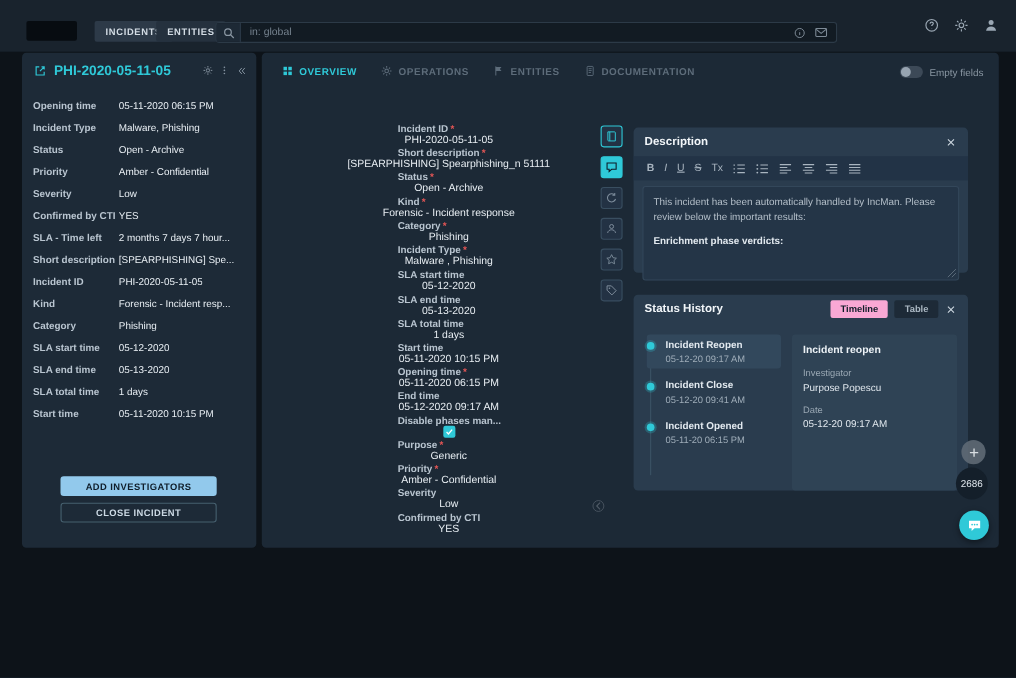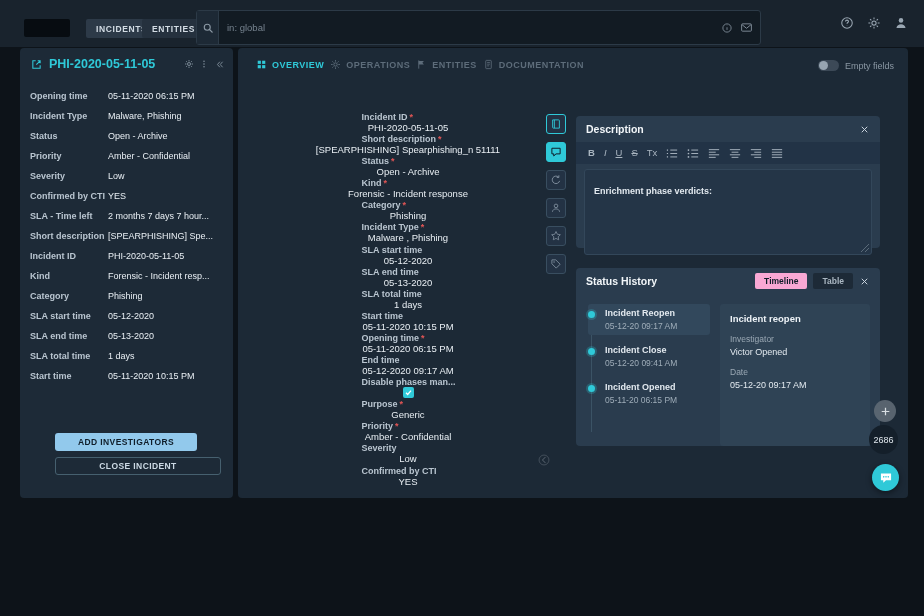--- a/index.html
+++ b/index.html
@@ -14,21 +14,21 @@
 
   
   .topbar { position:absolute; left:0; top:0; width:924px; height:47px; background:#19232d; }
   .logo-box { position:absolute; left:24px; top:19px; width:46px; height:18px; background:#070c11; border-radius:2px; }
   .nav-btn { position:absolute; top:19px; height:19px; border:none; border-radius:2px;
     background:#25313e; color:#d3dce4; font-family:inherit; font-size:8.5px; font-weight:bold;
     letter-spacing:.6px; padding:0 10px; cursor:pointer; }
   .nav-btn.active { background:#2d3a48; }
   #btn-incidents { left:86px; }
   #btn-entities { left:142px; }
-  .searchbar { position:absolute; left:196px; top:10px; width:565px; height:35px;
+  .searchbar { position:absolute; left:196px; top:20px; width:565px; height:19px;
     background:#121b23; border:1px solid #2c3a47; border-radius:3px; display:flex; align-items:center; }
   .search-seg { width:22px; height:100%; display:flex; align-items:center; justify-content:center;
     background:#1d2935; color:#8b98a4; border-right:1px solid #2c3a47; }
   .search-input { flex:1; background:transparent; border:none; outline:none; color:#76838f;
     font-family:inherit; font-size:9.5px; padding:0 8px; }
   .search-right { display:flex; gap:7px; margin-right:7px; color:#7d8a96; align-items:center; }
   .top-icons { position:absolute; right:16px; top:16px; display:flex; gap:13px; color:#9aa7b3; align-items:center; }
   .top-icons .tic { cursor:pointer; }
 
   
@@ -40,28 +40,28 @@
     white-space:nowrap; overflow:hidden; }
   .side-head-ics { display:flex; gap:5px; color:#8593a0; align-items:center; }
   .side-head-ics > span { cursor:pointer; }
   .side-fields { position:absolute; left:10px; right:6px; top:38px; }
   .frow { display:flex; height:20px; align-items:center; }
   .frow .lab { width:78px; flex-shrink:0; font-size:9px; font-weight:bold; color:#b9c5d0; }
   .frow .val { font-size:9px; color:#e9eff4; white-space:nowrap; overflow:hidden; }
   .btn-add { position:absolute; left:35px; top:385px; width:142px; height:18px;
     background:#92c9ec; color:#0f1d29; border:none; border-radius:3px;
     font-family:inherit; font-size:8.5px; font-weight:bold; letter-spacing:.4px; cursor:pointer; }
-  .btn-closeinc { position:absolute; left:35px; top:409px; width:166px; height:18px;
+  .btn-closeinc { position:absolute; left:35px; top:409px; width:142px; height:18px;
     background:transparent; color:#ccd9e4; border:1px solid #46606f; border-radius:3px;
     font-family:inherit; font-size:8.5px; font-weight:bold; letter-spacing:.4px; cursor:pointer; }
 
   
   .main-card { position:absolute; left:238px; top:48px; width:670px; height:450px;
     background:#1c2936; border-radius:4px; }
-  .tabs { position:absolute; left:18px; top:11px; display:flex; gap:6px; align-items:center; }
+  .tabs { position:absolute; left:18px; top:11px; display:flex; gap:22px; align-items:center; }
   .tab { display:flex; gap:5px; align-items:center; font-size:9px; font-weight:bold;
     letter-spacing:.5px; color:#5d6c7a; cursor:pointer; }
   .tab.active { color:#2fc9d8; }
   .toggle-wrap { position:absolute; right:14px; top:12px; display:flex; gap:6px; align-items:center; }
   .switch { width:21px; height:11px; border-radius:6px; background:#3c4957; position:relative; cursor:pointer; }
   .switch::after { content:""; position:absolute; left:1px; top:1px; width:9px; height:9px;
     border-radius:50%; background:#97a4b1; }
   .toggle-label { font-size:9px; color:#8a97a3; }
 
   
@@ -543,20 +543,21 @@
             <path d="M1 1.5h12M5 4.5h8M1 7.5h12M5 10.5h8" stroke="currentColor" stroke-width="1.1"></path>
           </svg>
       </span>
       <span class="tico">
         <svg width="12" height="11" viewBox="0 0 14 12">
             <path d="M1 1.5h12M1 4.5h12M1 7.5h12M1 10.5h12" stroke="currentColor" stroke-width="1.1"></path>
           </svg>
       </span>
     </div>
     <div class="dbody">
+      <div>This incident has been automatically handled by IncMan. Please review below the important results:</div>
       <div class="dbold">Enrichment phase verdicts:</div>
       <span class="resize-handle"></span>
     </div>
   </section>
 
   <section class="panel" id="hist-panel">
     <div class="phead">
       <span class="ptitle">Status History</span>
       <span class="seg-btn seg-on">Timeline</span>
       <span class="seg-btn seg-off">Table</span>
@@ -584,21 +585,21 @@
           <div class="event">
             <span class="dot"></span>
             <div class="etitle">Incident Opened</div>
             <div class="etime">05-11-20 06:15 PM</div>
           </div>
 
       </div>
       <div class="detail">
         <div class="dtitle">Incident reopen</div>
         <div class="dlab">Investigator</div>
-        <div class="dval">Victor Opened</div>
+        <div class="dval">Purpose Popescu</div>
         <div class="dlab">Date</div>
         <div class="dval">05-12-20 09:17 AM</div>
       </div>
     </div>
   </section>
 
   <span class="foot-collapse">
     <svg width="12" height="12" viewBox="0 0 16 16">
         <path d="M10 4L6 8l4 4" fill="none" stroke="currentColor" stroke-width="1.4"></path>
         <circle cx="8" cy="8" r="6.6" fill="none" stroke="currentColor" stroke-width="1"></circle>

